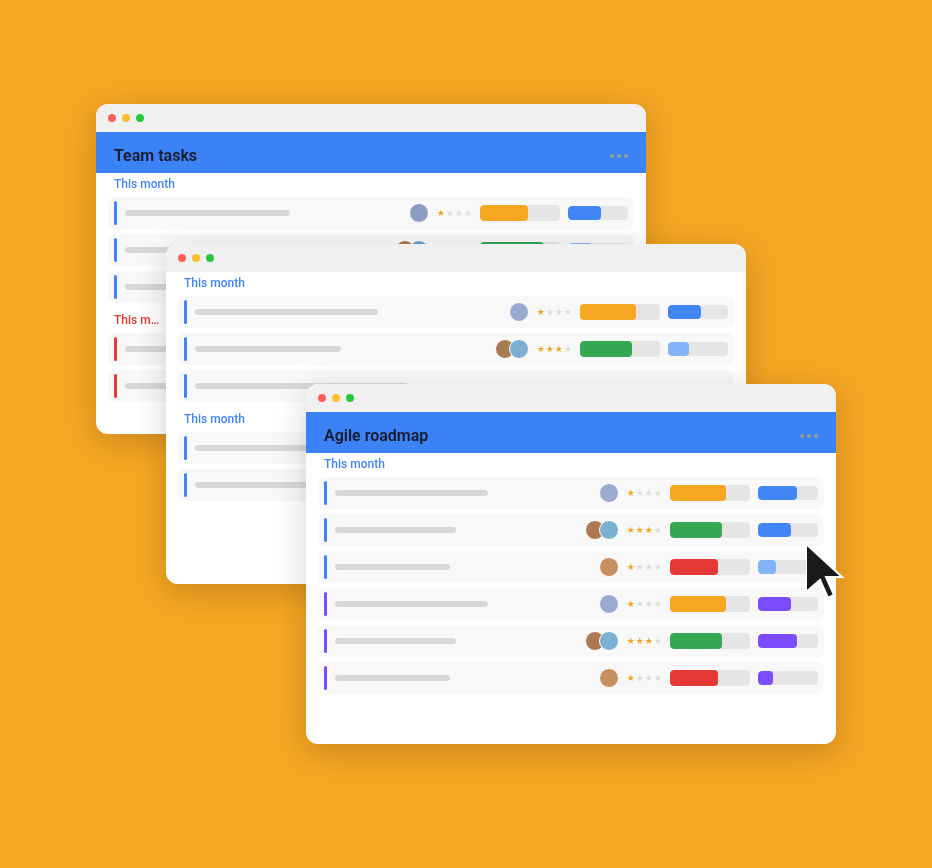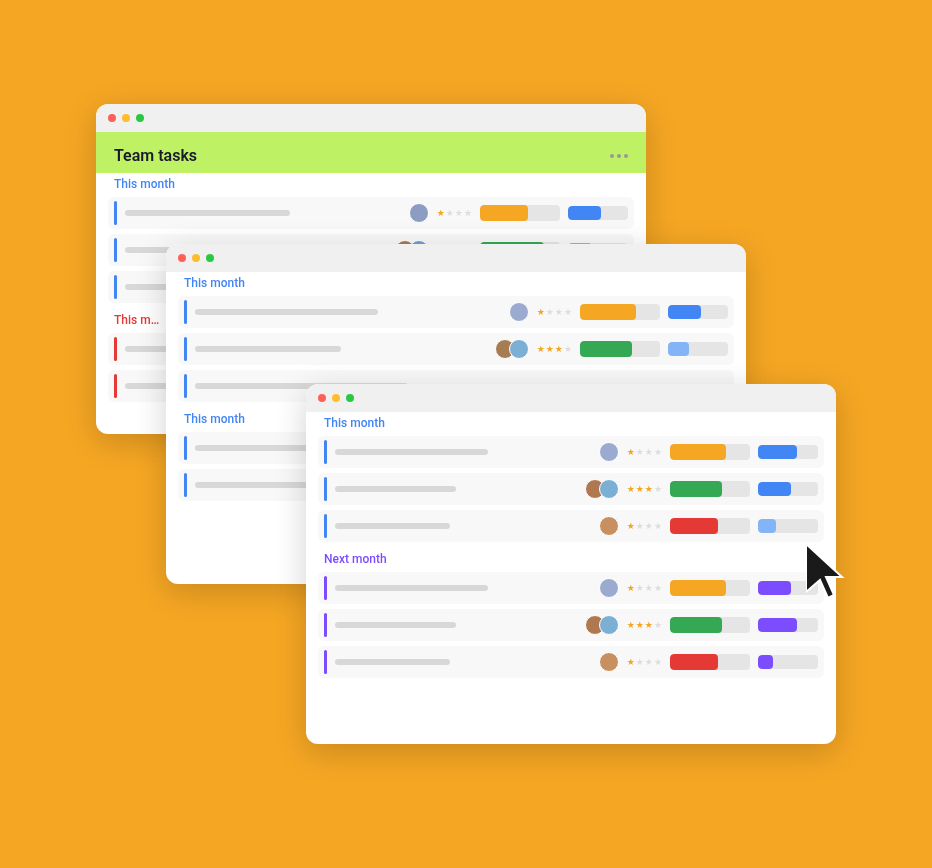--- a/index.html
+++ b/index.html
@@ -55,21 +55,21 @@
       left: 240px;
       z-index: 3;
     }
 
     
     .card-header {
       display: flex;
       align-items: center;
       justify-content: space-between;
       padding: 14px 18px 8px;
-      background: #bef264;
+      background: #3b82f6;
     }
 
     .card-title {
       font-size: 16px;
       font-weight: 600;
       color: #1a1a2e;
     }
 
     .dots-menu {
       display: flex;
@@ -418,20 +418,28 @@
       </div>
     </div>
   </div>
 
   <div class="card card-3">
     <div class="browser-chrome">
       <div class="chrome-dot red"></div>
       <div class="chrome-dot yellow"></div>
       <div class="chrome-dot green"></div>
     </div>
+    <div class="card-header">
+      <span class="card-title">Agile roadmap</span>
+      <div class="dots-menu">
+        <div class="dot"></div>
+        <div class="dot"></div>
+        <div class="dot"></div>
+      </div>
+    </div>
     <div class="section-label blue">This month</div>
     <div class="task-rows">
       <div class="task-row">
         <div class="row-indicator blue"></div>
         <div class="row-text-block">
           <div class="row-line w60"></div>
         </div>
         <div class="avatar-group">
           <div class="avatar" style="background:#9aabcf;"></div>
         </div>
@@ -485,21 +493,20 @@
           <span class="star empty">★</span>
         </div>
         <div class="progress-bar-wrap">
           <div class="progress-fill red-pink" style="width:60%"></div>
         </div>
         <div class="track-bar-wrap">
           <div class="track-fill blue-light" style="width:30%"></div>
         </div>
       </div>
     </div>
-    <div class="section-label purple" style="margin-top:6px;">Next month</div>
     <div class="task-rows">
       <div class="task-row">
         <div class="row-indicator purple"></div>
         <div class="row-text-block">
           <div class="row-line w60"></div>
         </div>
         <div class="avatar-group">
           <div class="avatar" style="background:#9aabcf;"></div>
         </div>
         <div class="stars">

